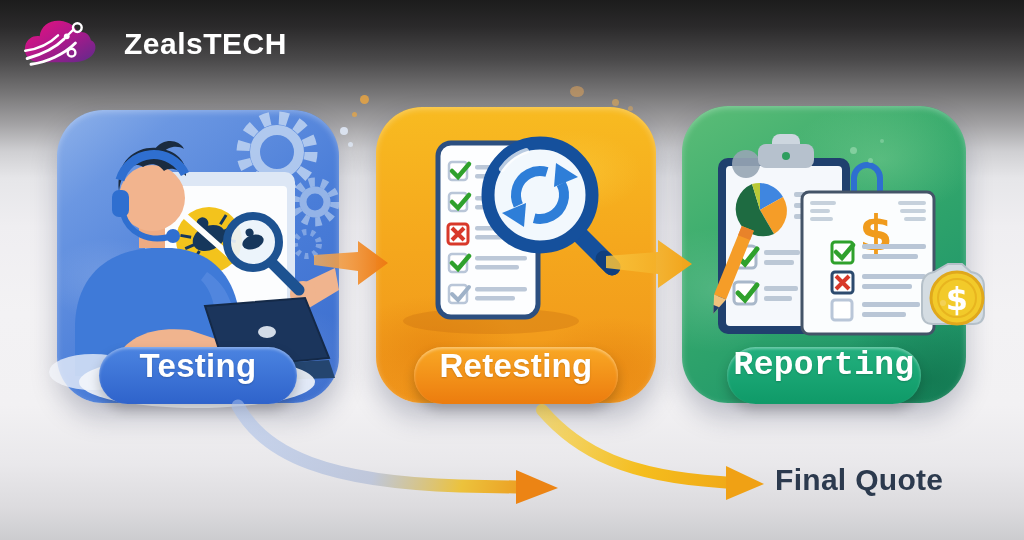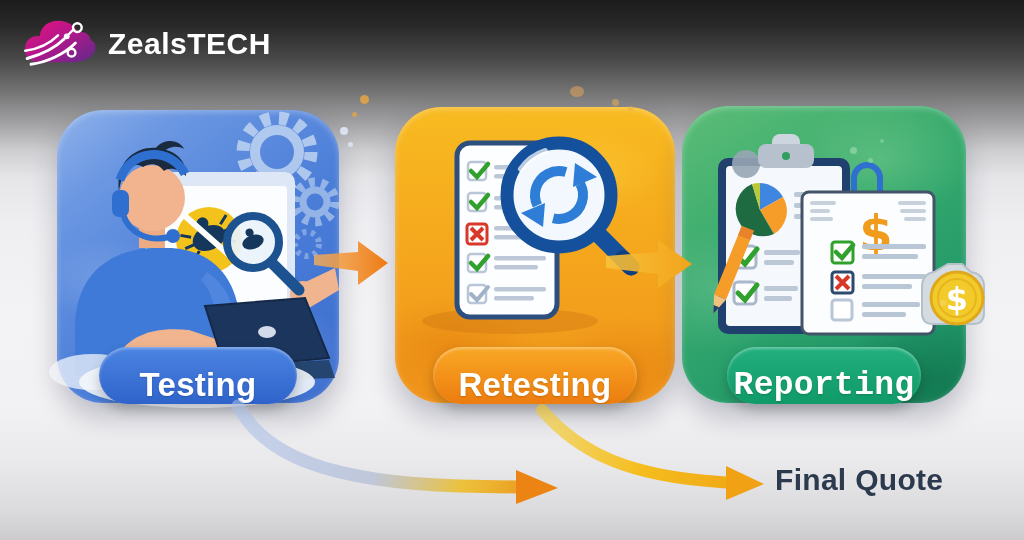--- a/index.html
+++ b/index.html
@@ -5,46 +5,46 @@
   html,body{margin:0;padding:0;}
   body{width:1024px;height:540px;overflow:hidden;font-family:"Liberation Sans",sans-serif;}
   .stage{
     position:relative;width:1024px;height:540px;overflow:hidden;
     background:linear-gradient(180deg,
       #1c1c1c 0%, #2b2a2b 5%, #4a494a 11%, #757475 17%,
       #a3a2a4 23%, #cfcfd2 28%, #e6e6e9 33%, #efeef1 42%,
       #f3f2f4 58%, #f2f1f3 75%, #e9e8eb 86%, #dcdbde 94%, #cccccf 100%);
   }
   
-  .brand{position:absolute;left:20px;top:16px;display:flex;align-items:center;gap:10px;}
+  .brand{position:absolute;left:20px;top:16px;display:flex;align-items:center;gap:26px;}
   .brand-name{color:#ffffff;font-size:30px;font-weight:700;letter-spacing:0.5px;}
   
   .step-card{position:absolute;border-radius:46px;
     box-shadow:0 14px 26px rgba(30,40,70,.25), inset 0 2px 6px rgba(255,255,255,.30);}
   .card-testing{left:57px;top:110px;width:282px;height:293px;
     background:
       radial-gradient(90px 60px at 18% 58%, rgba(255,255,255,.14), rgba(255,255,255,0) 70%),
       radial-gradient(110px 70px at 82% 84%, rgba(255,255,255,.10), rgba(255,255,255,0) 70%),
       linear-gradient(140deg,#8fb2ea 0%,#6b97e2 20%,#4a7dd8 58%,#3a6ccd 100%);}
   .card-retesting{left:376px;top:107px;width:280px;height:296px;
     background:
       radial-gradient(120px 75px at 20% 82%, rgba(222,120,10,.45), rgba(222,120,10,0) 72%),
       radial-gradient(110px 70px at 84% 88%, rgba(222,120,10,.40), rgba(222,120,10,0) 72%),
       radial-gradient(100px 60px at 70% 22%, rgba(252,204,60,.55), rgba(252,204,60,0) 70%),
-      linear-gradient(180deg,#f8bb21 0%,#f5a81d 45%,#f0941b 100%); margin-left: 19px;}
+      linear-gradient(180deg,#f8bb21 0%,#f5a81d 45%,#f0941b 100%);}
   .card-reporting{left:682px;top:106px;width:284px;height:297px;
     background:
       radial-gradient(110px 90px at 12% 62%, rgba(255,255,255,.14), rgba(255,255,255,0) 70%),
       radial-gradient(130px 80px at 70% 18%, rgba(146,218,160,.35), rgba(146,218,160,0) 72%),
       radial-gradient(130px 90px at 88% 92%, rgba(10,96,62,.45), rgba(10,96,62,0) 75%),
       linear-gradient(150deg,#5cbd77 0%,#35a96c 42%,#23996a 76%,#188a60 100%);}
   .illo{position:absolute;left:0;top:0;overflow:visible;}
   
   .step-pill{position:absolute;left:50%;bottom:-1px;transform:translateX(-50%);
-    height:57px;border-radius:30px;display:flex;align-items:flex-end;justify-content:center;
+    height:57px;border-radius:30px;display:flex;align-items:flex-start;justify-content:center;
     color:#fff;font-size:33px;font-weight:700;letter-spacing:.3px;
     text-shadow:0 1px 2px rgba(0,0,0,.18);
     box-shadow:0 6px 12px rgba(0,0,0,.22), inset 0 2px 3px rgba(255,255,255,.35);}
   .pill-testing{width:198px;background:linear-gradient(180deg,#4b84e1 0%,#2f63cb 100%);}
   .pill-retesting{width:204px;background:linear-gradient(180deg,#f9a825 0%,#ec7c0e 100%);}
   .pill-reporting{width:194px;background:linear-gradient(180deg,#23b07e 0%,#0f9a68 100%);font-family:Liberation Mono, monospace;}
   
   .arrow{position:absolute;}
   .final-quote{position:absolute;left:775px;top:463px;color:#2c3a4e;
     font-size:30px;font-weight:700;letter-spacing:.3px;}

